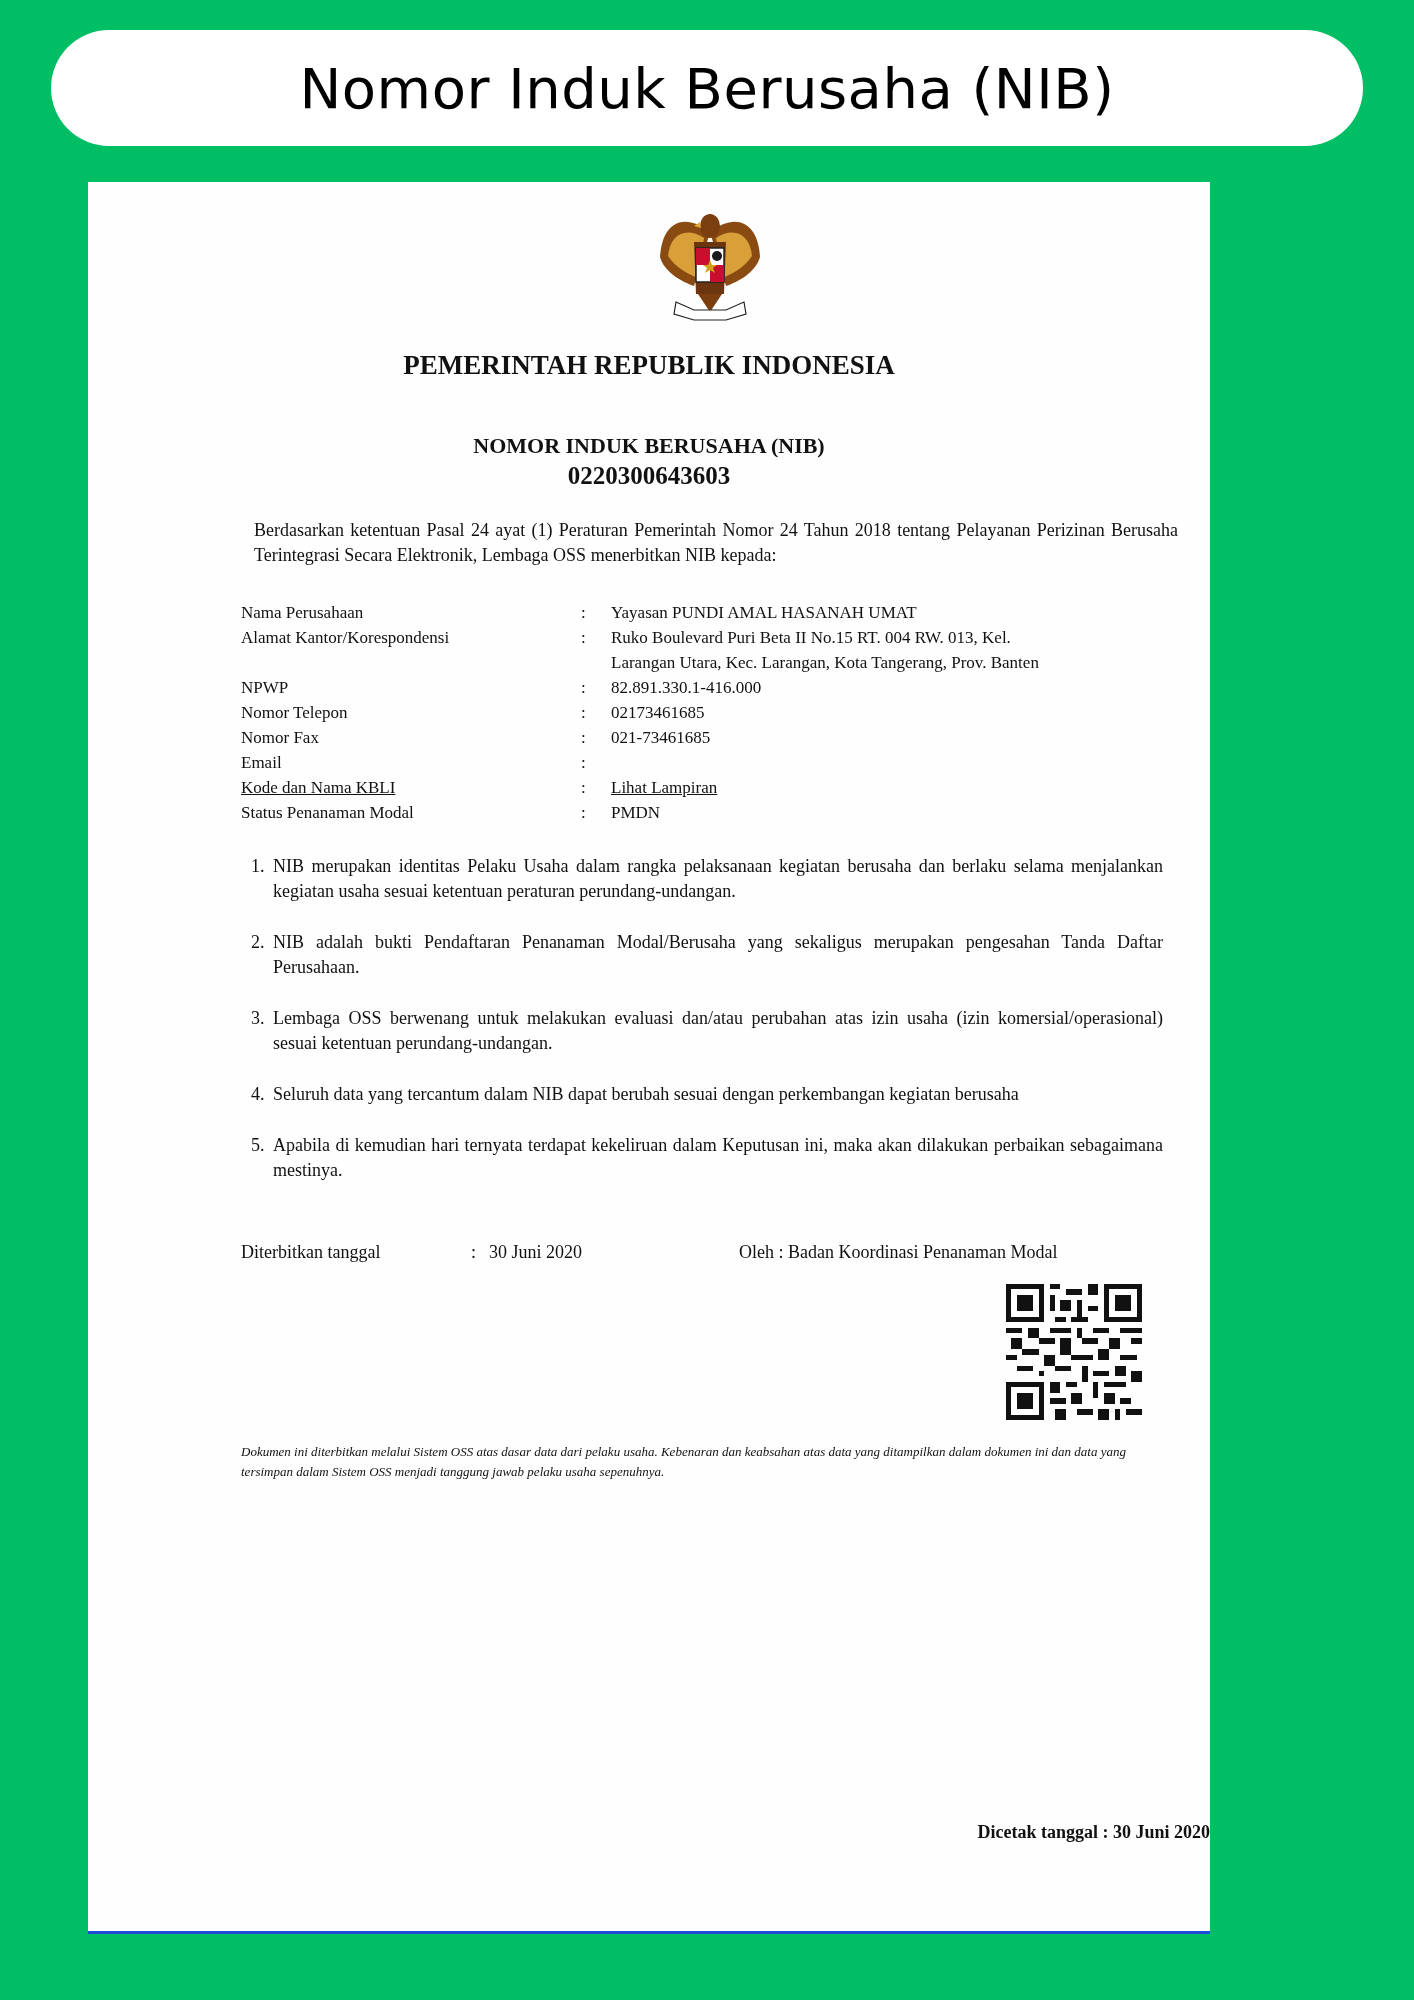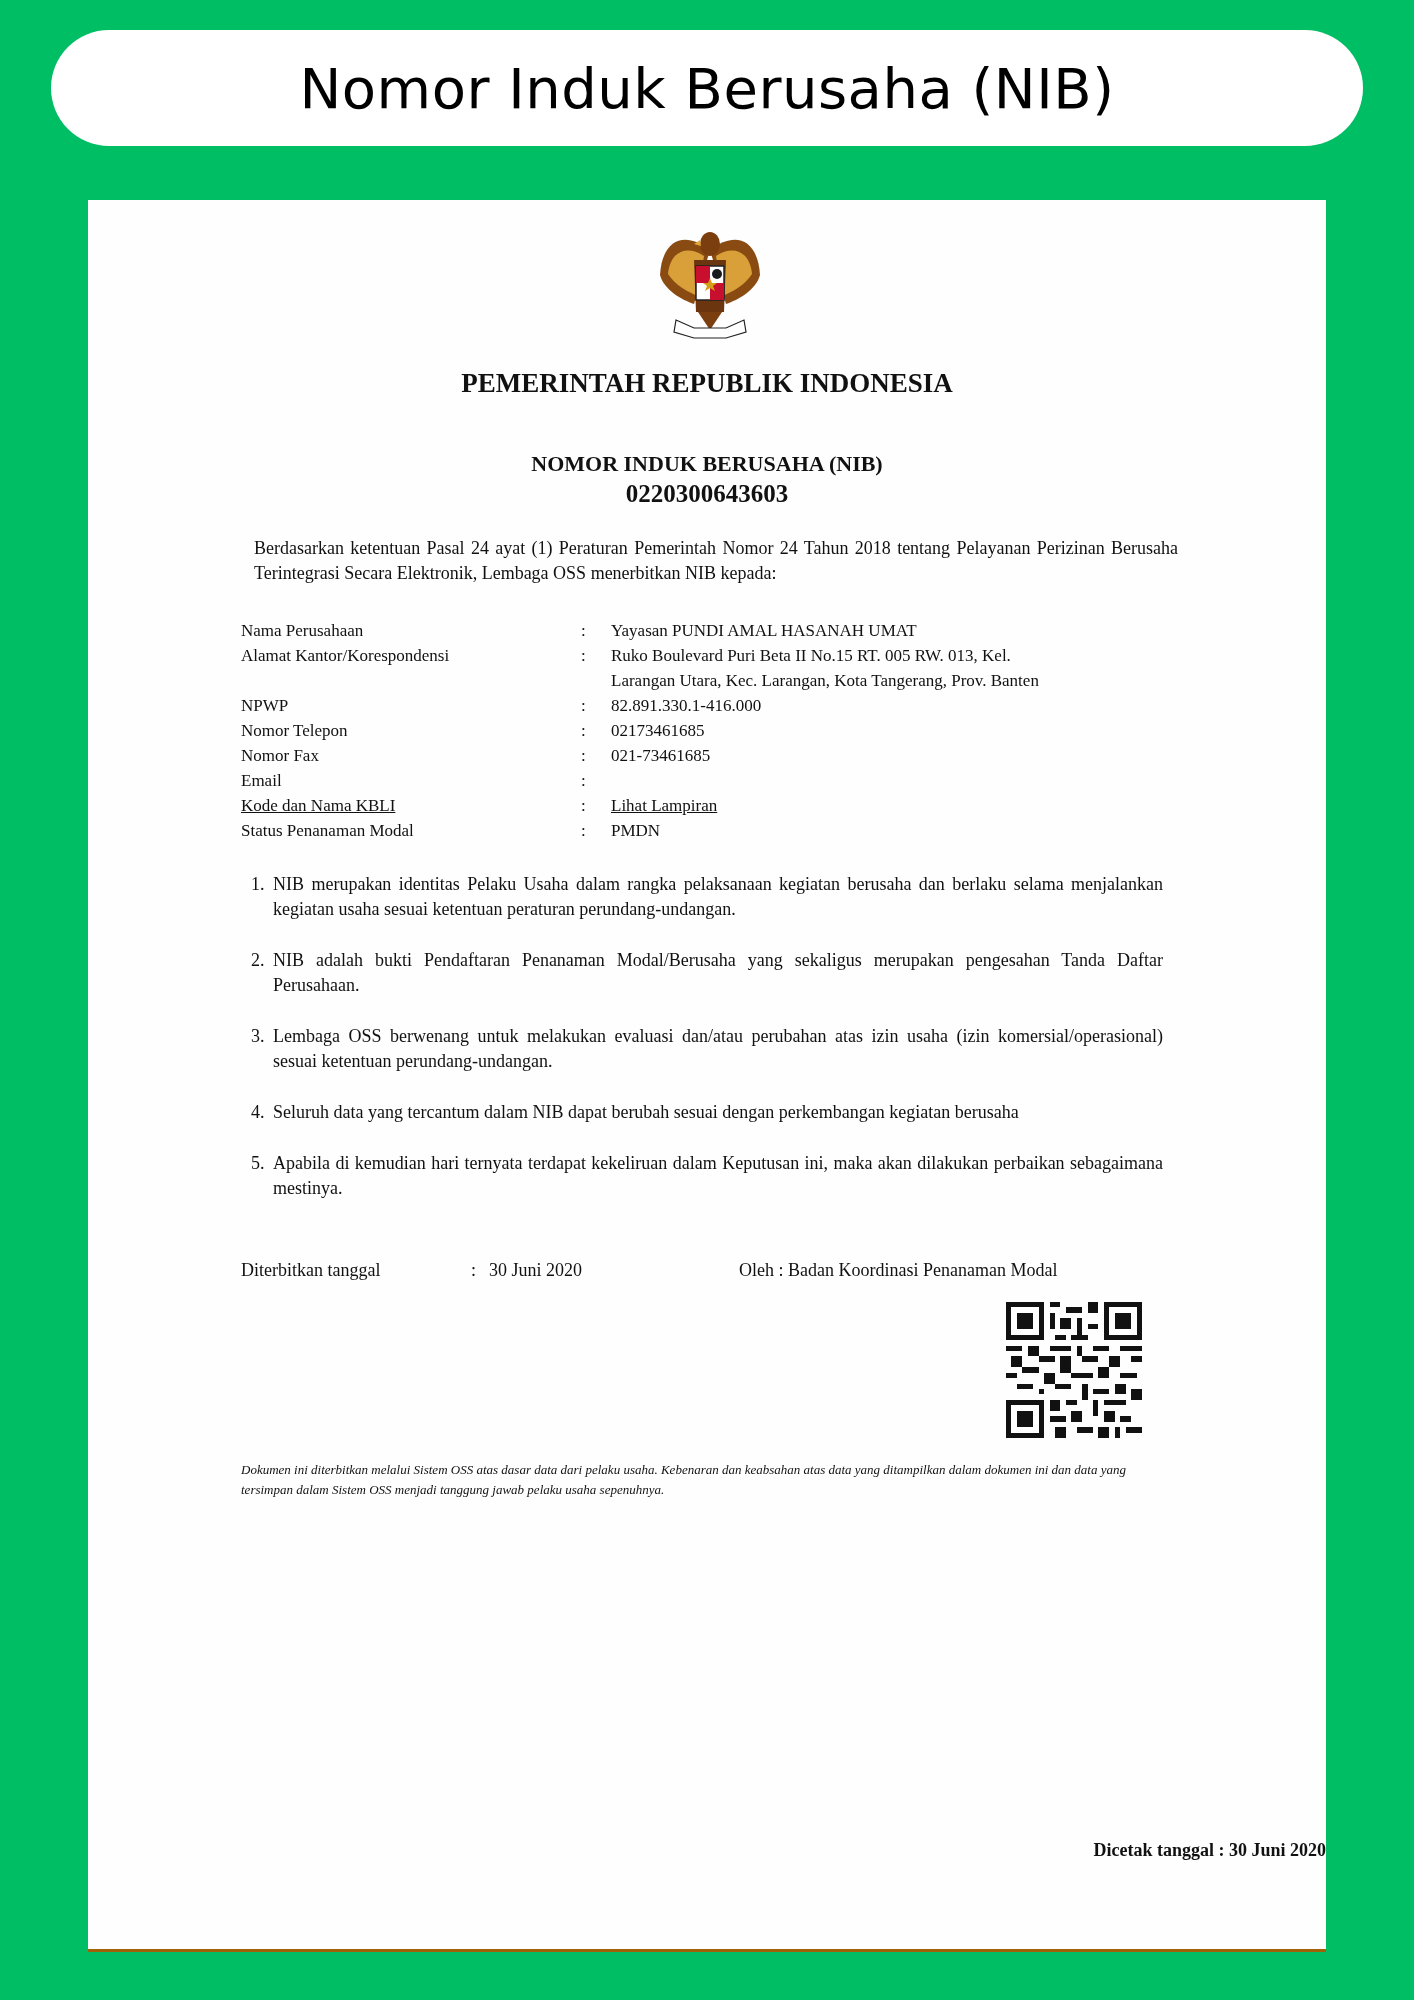--- a/index.html
+++ b/index.html
@@ -22,24 +22,23 @@
   .title-pill span {
     font-family: "DejaVu Sans", sans-serif;
     font-size: 56px;
     font-weight: 500;
     color: #000;
     letter-spacing: 0.5px;
   }
   .doc {
     position: absolute;
     left: 88px; top: 182px;
-    width: 1238px; height: 1749px;
+    width: 1122px; height: 1749px;
     background: #fefefe;
-    border-bottom: 3px solid #a16207;
-    margin-top: 18px;
+    border-bottom: 3px solid #1d4ed8;
   }
   .emblem {
     position: absolute;
     left: 566px; top: 20px;
     width: 112px; height: 124px;
   }
   .h-gov {
     position: absolute; left: 0; right: 0; top: 168px;
     text-align: center;
     font-size: 27px; font-weight: bold;
@@ -137,21 +136,21 @@
   <div class="info">
     <div class="info-row">
       <span class="info-label">Nama Perusahaan</span>
       <span class="info-colon">:</span>
       <span class="info-value">Yayasan PUNDI AMAL HASANAH UMAT</span>
     </div>
     <div class="info-row">
       <span class="info-label">Alamat Kantor/Korespondensi</span>
       <span class="info-colon">:</span>
       <span class="info-value">
-        <span>Ruko Boulevard Puri Beta II No.15 RT. 005 RW. 013, Kel.</span><br>
+        <span>Ruko Boulevard Puri Beta II No.15 RT. 004 RW. 013, Kel.</span><br>
         <span>Larangan Utara, Kec. Larangan, Kota Tangerang, Prov. Banten</span>
       </span>
     </div>
     <div class="info-row">
       <span class="info-label">NPWP</span>
       <span class="info-colon">:</span>
       <span class="info-value">82.891.330.1-416.000</span>
     </div>
     <div class="info-row">
       <span class="info-label">Nomor Telepon</span>

